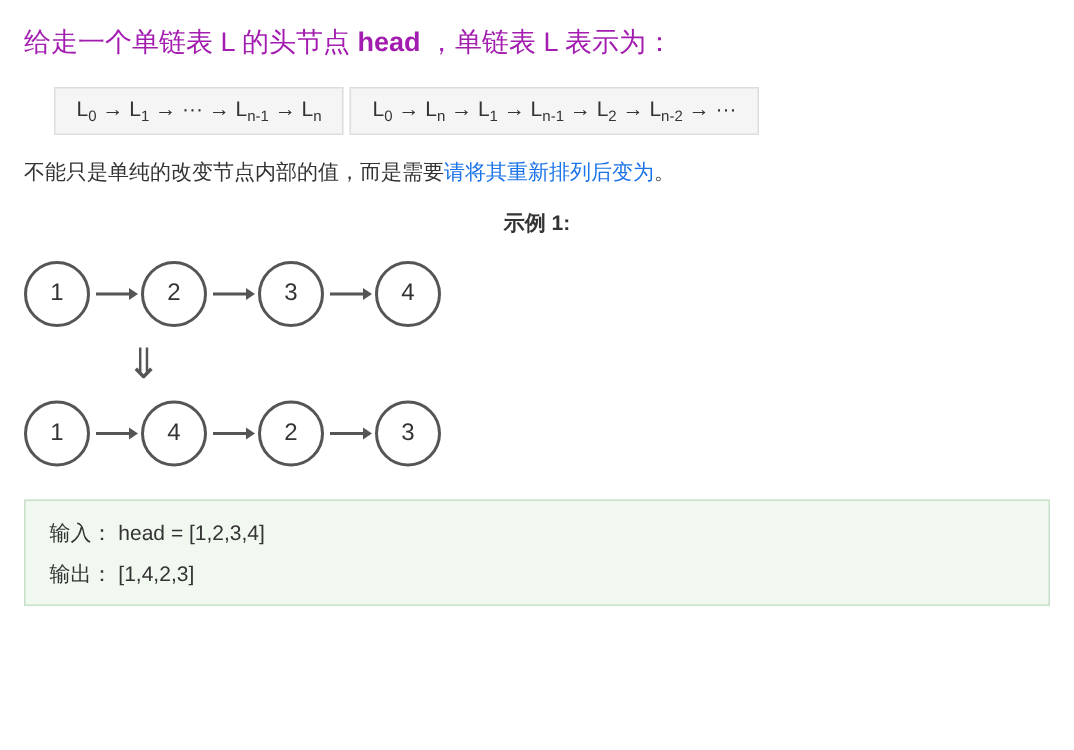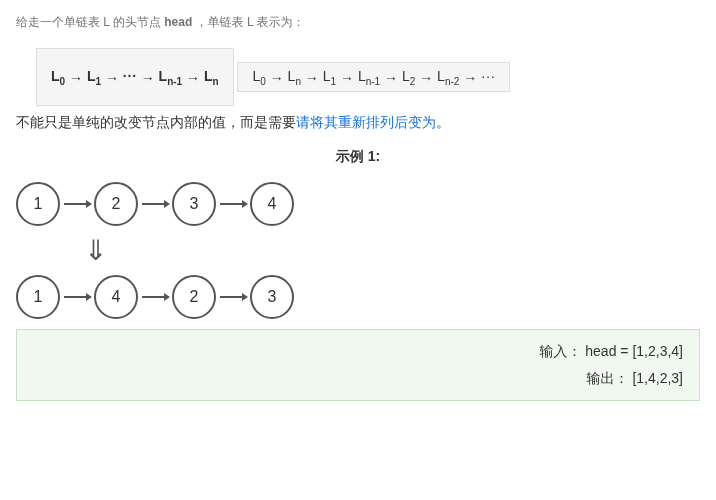--- a/index.html
+++ b/index.html
@@ -6,34 +6,33 @@
     body {
       font-family: "Microsoft YaHei", "SimSun", Arial, sans-serif;
       font-size: 14px;
       color: #333;
       background: #fff;
       width: 716px;
       min-height: 500px;
       padding: 12px 16px;
     }
     .description {
-      font-size: 12px;
-      color: #737373;
+      font-size: 18px;
+      color: #a21caf;
       margin-bottom: 8px;
       line-height: 1.8;
     }
     .formula-box {
       background: #f5f5f5;
       border: 1px solid #ddd;
       display: inline-block;
-      padding: 19px 14px;
+      padding: 5px 14px;
       margin: 6px 0 8px 20px;
       font-size: 14px;
       color: #333;
-      font-weight: bold;
     }
     .transform-line {
       font-size: 14px;
       color: #333;
       margin-bottom: 4px;
     }
     .transform-formula {
       background: #f5f5f5;
       border: 1px solid #ddd;
       display: inline-block;
@@ -92,25 +91,24 @@
       margin: 8px 0;
     }
     .down-arrow {
       font-size: 28px;
       color: #555;
     }
     .io-box {
       background: #f0f8f0;
       border: 1px solid #c8e0c8;
       padding: 8px 16px;
-      margin-top: 10px;
+      margin-top: 22px;
       font-size: 14px;
       line-height: 1.9;
       color: #333;
-      text-align: right;
     }
     .io-label {
       color: #333;
       font-weight: normal;
     }
     sub {
       font-size: 10px;
       vertical-align: sub;
     }
   </style>

